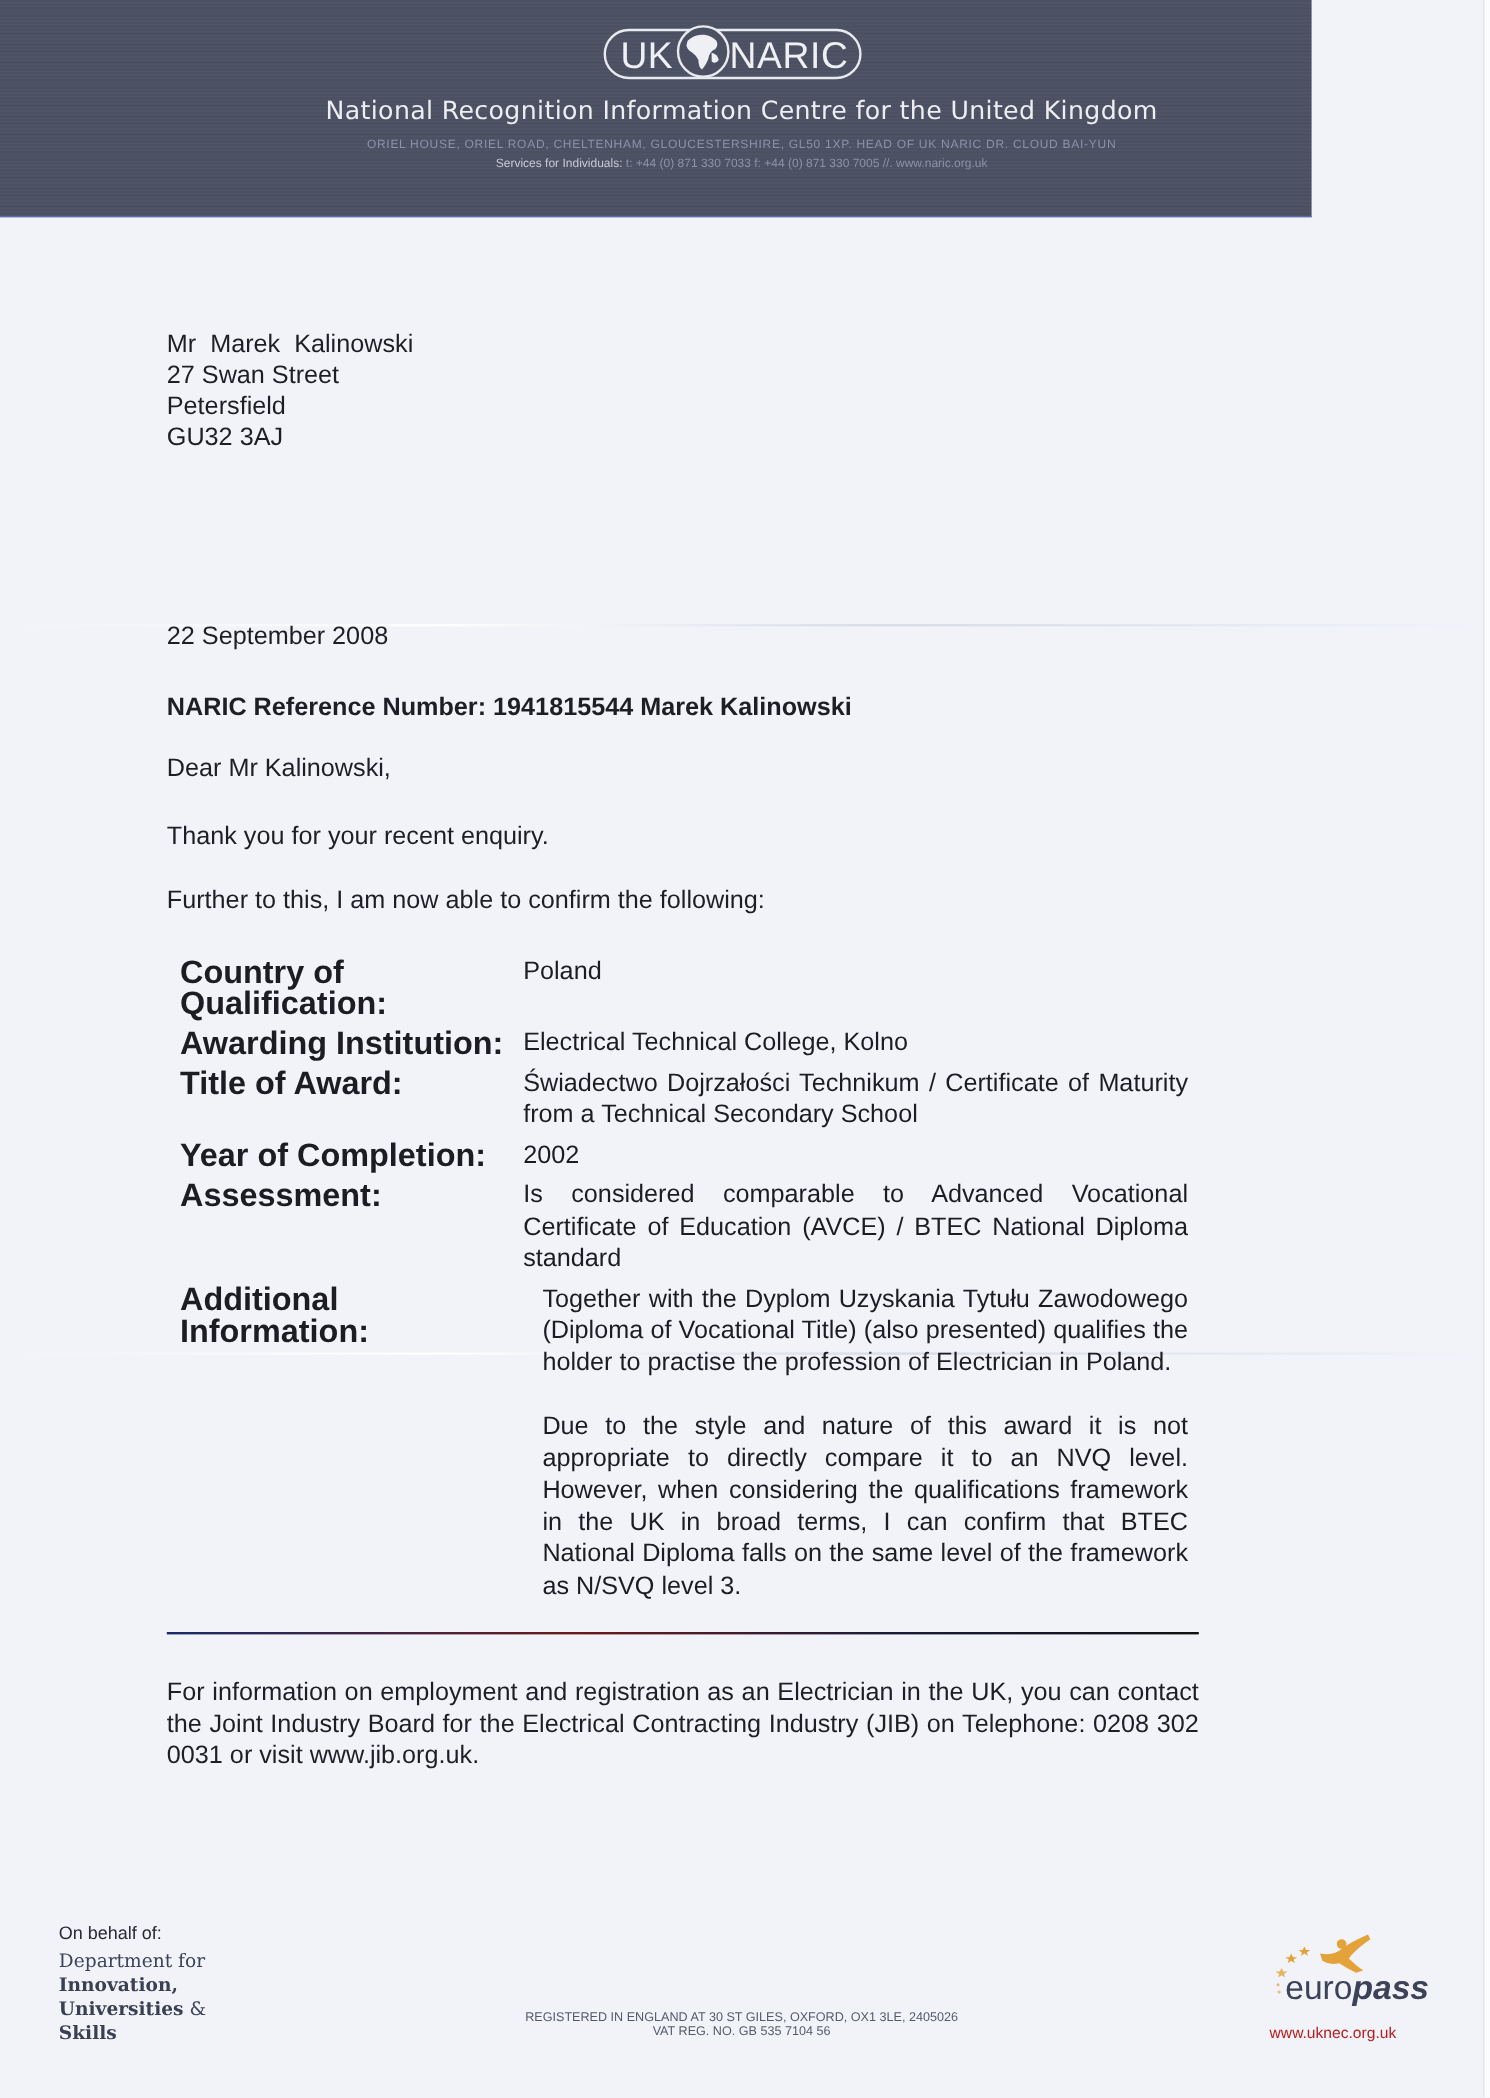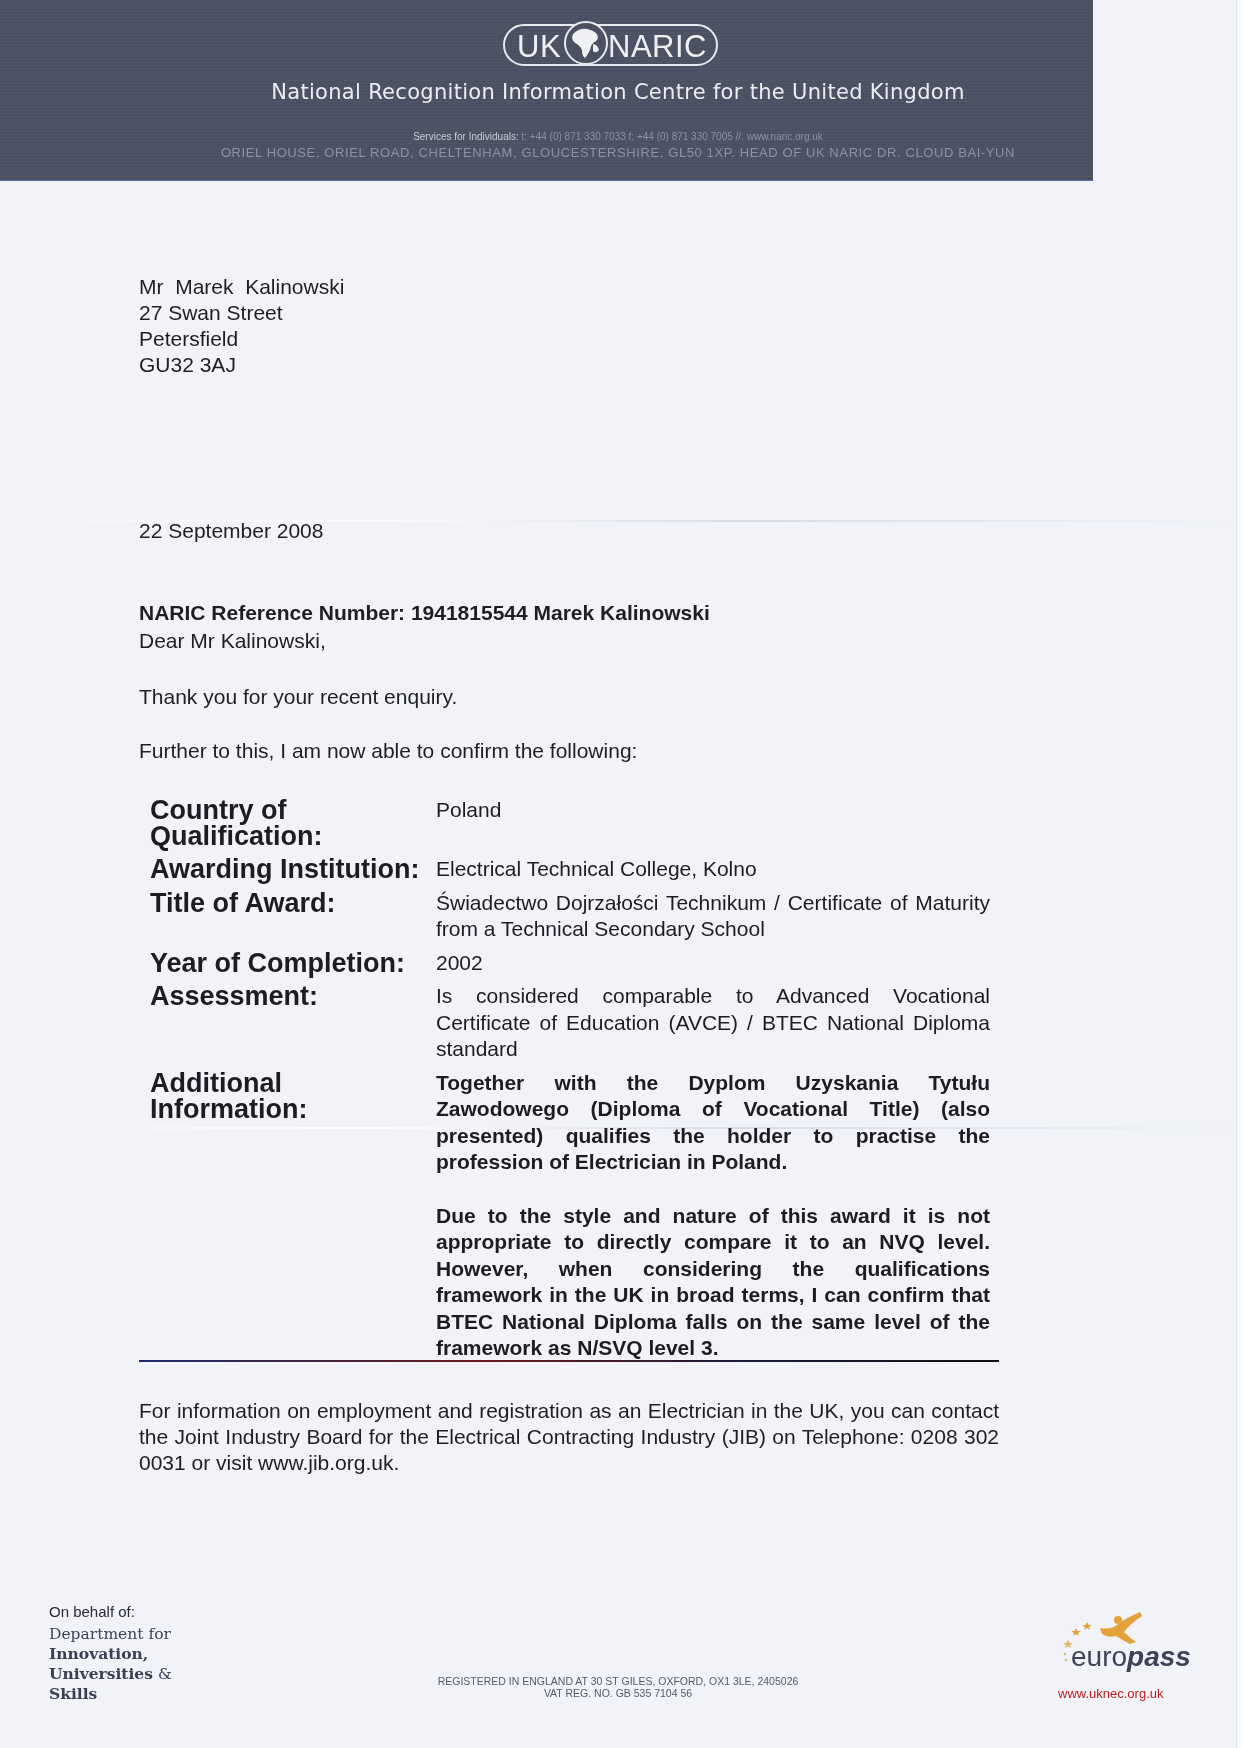--- a/index.html
+++ b/index.html
@@ -23,41 +23,41 @@
   }
   .logo .uk { position:absolute; left:12px; top:3px; }
   .logo .naric { position:absolute; left:103px; top:3px; }
   .logo .globe { position:absolute; left:58px; top:-6px; width:46px; height:46px; }
   .header-title {
     position:absolute; left:0; width:1236px; top:80px; text-align:center;
     font-family:"DejaVu Sans", sans-serif; font-size:21px; color:#eceef3; letter-spacing:0.3px;
   }
   .header-address {
     position:absolute; left:0; width:1236px; top:115px; text-align:center;
-    font-size:13px; color:#8b92aa; letter-spacing:0.6px;margin-top:30px;
+    font-size:10px; color:#8b92aa; letter-spacing:0.6px;
   }
   .header-services {
     position:absolute; left:0; width:1236px; top:131px; text-align:center;
     font-size:10px; color:#c7cbd6;
   }
   .header-services .muted { color:#8b92aa; }
   .crease { position:absolute; left:0; width:1236px; height:2px; background:linear-gradient(90deg, rgba(255,255,255,0.0), rgba(255,255,255,0.9) 30%, rgba(210,214,226,0.8) 60%, rgba(255,255,255,0.0)); }
   .text { position:absolute; font-size:21px; line-height:26px; color:#1e1e24; }
   .address { left:139px; top:274px; }
   .address div { line-height:26px; }
   .date { left:139px; top:518px; }
-  .ref { left:139px; top:600px; font-weight:bold; }
+  .ref { left:139px; top:577px; font-weight:bold; }
   .salutation { left:139px; top:628px; }
   .thanks { left:139px; top:684px; }
   .further { left:139px; top:738px; }
   .details { position:absolute; left:150px; top:797px; width:840px; }
   .row { display:flex; margin-bottom:7px; }
   .row .label { width:286px; flex:none; font-weight:bold; font-size:27px; line-height:26px; }
   .row .value { flex:1; font-size:21px; line-height:26.5px; text-align:justify; }
-  .row .value p { margin:0 0 27px 0;font-weight:bold; }
+  .row .value p { margin:0 0 27px 16px; }
   .rule { position:absolute; left:139px; top:1360px; width:860px; height:2px; background:linear-gradient(90deg,#1a2a6a,#6a1a1a 40%,#1a1a3a 70%, #111); }
   .jib { left:139px; top:1398px; width:860px; text-align:justify; line-height:26px; }
   .behalf { position:absolute; left:49px; top:1603px; font-size:15px; color:#2a2a33; }
   .dept { position:absolute; left:49px; top:1624px; font-family:"DejaVu Serif", serif; font-size:15.5px; line-height:20px; color:#3c4258; }
   .dept b { font-weight:bold; color:#3a3f52; }
   .registered { position:absolute; left:0; width:1236px; top:1675px; text-align:center; font-size:10.5px; line-height:12px; color:#555a6a; }
   .europass { position:absolute; left:1060px; top:1608px; width:120px; height:60px; }
   .europass-word { position:absolute; left:1071px; top:1641px; font-size:28px; color:#3c4258; }
   .europass-word b { font-style:italic; }
   .uknec { position:absolute; left:1058px; top:1686px; font-size:13px; color:#b91c1c; }

